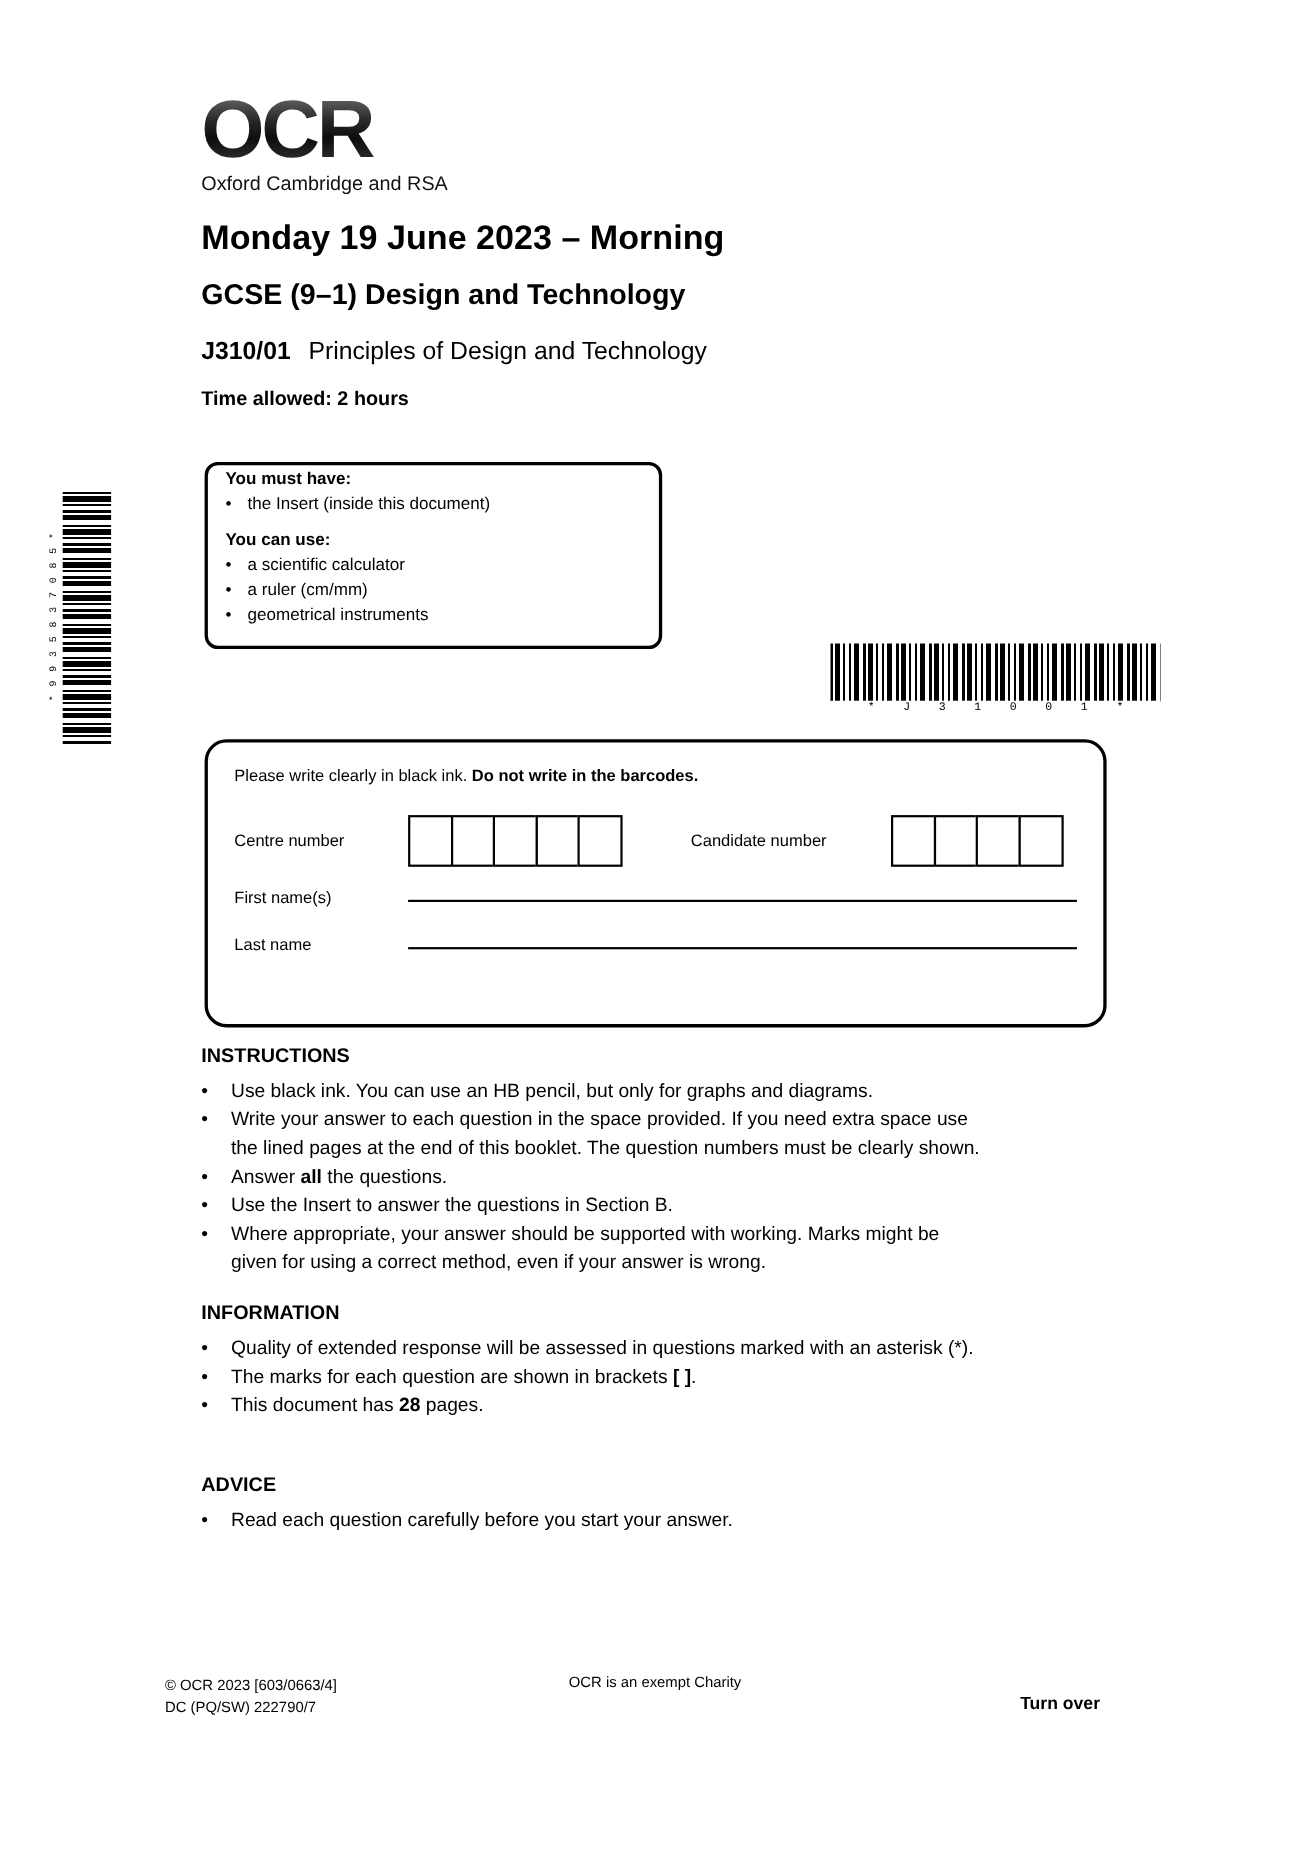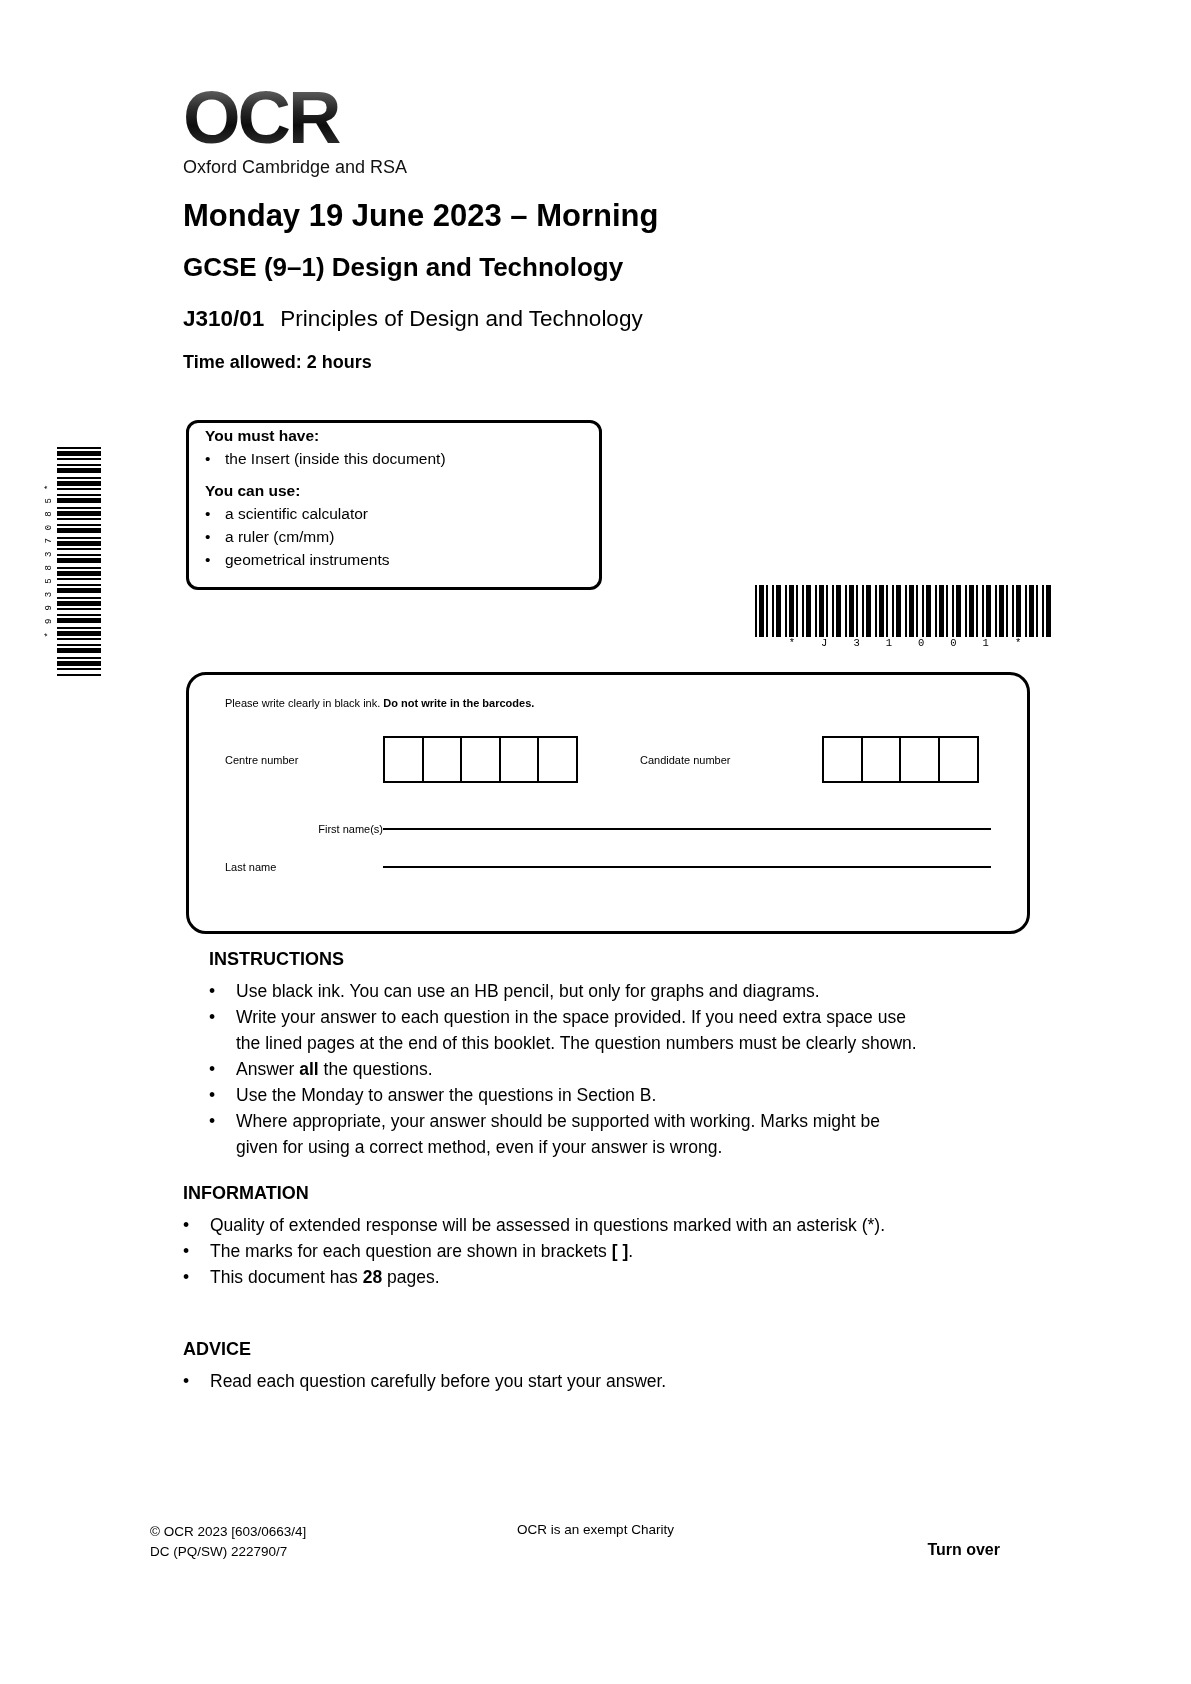--- a/index.html
+++ b/index.html
@@ -68,44 +68,44 @@
   }
   .main-barcode-text{
     position:absolute;left:755px;top:637px;width:300px;text-align:center;
     font-family:"Liberation Mono", monospace;font-size:10.5px;letter-spacing:26px;
     text-indent:26px;white-space:nowrap;background:#fff;
   }
 
   
   .candidate-box{
     position:absolute;left:186px;top:672px;width:766px;height:212px;
-    border:3px solid #000;border-radius:20px;padding:22px 36px;
-    font-size:11px;
+    border:3px solid #000;border-radius:20px;padding:22px 24px;
+    font-size:15px;
   }
   .numbers-row{display:flex;align-items:center;margin-top:27px;}
   .numbers-row .lbl{flex:none;}
   .lbl-centre{width:158px;}
   .lbl-candidate{width:182px;margin-left:62px;}
   .cellrow{display:flex;}
   .cell{width:37px;height:43px;border:2.5px solid #000;margin-left:-2.5px;background:#fff;}
   .cell:first-child{margin-left:0;}
   .write-row{display:flex;align-items:flex-end;}
   .write-row .lbl{flex:none;width:158px;}
   .write-row .line{flex:1;border-bottom:2px solid #000;height:1px;margin-bottom:5px;}
-  .row-first{margin-top:40px;text-align:right;}
+  .row-first{margin-top:20px;}
   .row-last{margin-top:26px;}
 
   
   .section{position:absolute;left:183px;width:816px;font-size:17.5px;line-height:26px;}
   .section h3{margin:0 0 6px 0;font-size:18px;line-height:26px;}
   .bullet{display:flex;}
   .bullet .dot{width:27px;flex:none;}
   .bullet .dot::before{content:"•";}
   .bullet .txt{flex:1;}
-  .sec-instructions{top:946px;margin-left:26px;}
+  .sec-instructions{top:946px;}
   .sec-information{top:1180px;}
   .sec-advice{top:1336px;}
 
   
   .footer-left{position:absolute;left:150px;top:1522px;font-size:13.5px;line-height:20px;}
   .footer-center{position:absolute;left:0;right:0;top:1522px;text-align:center;font-size:13.5px;}
   .footer-right{position:absolute;right:191px;top:1541px;font-size:16px;font-weight:bold;}
 </style>
 </head>
 <body>
@@ -196,21 +196,21 @@
     <div class="bullet">
       <span class="dot"></span>
       <span class="txt"><span>Write your answer to each question in the space provided. If you need extra space use</span><br><span>the lined pages at the end of this booklet. The question numbers must be clearly shown.</span></span>
     </div>
     <div class="bullet">
       <span class="dot"></span>
       <span class="txt"><span>Answer </span><span class="b">all</span><span> the questions.</span></span>
     </div>
     <div class="bullet">
       <span class="dot"></span>
-      <span class="txt"><span>Use the Monday to answer the questions in Section B.</span></span>
+      <span class="txt"><span>Use the Insert to answer the questions in Section B.</span></span>
     </div>
     <div class="bullet">
       <span class="dot"></span>
       <span class="txt"><span>Where appropriate, your answer should be supported with working. Marks might be</span><br><span>given for using a correct method, even if your answer is wrong.</span></span>
     </div>
   </div>
 
   <div class="section sec-information">
     <h3>INFORMATION</h3>
     <div class="bullet">

